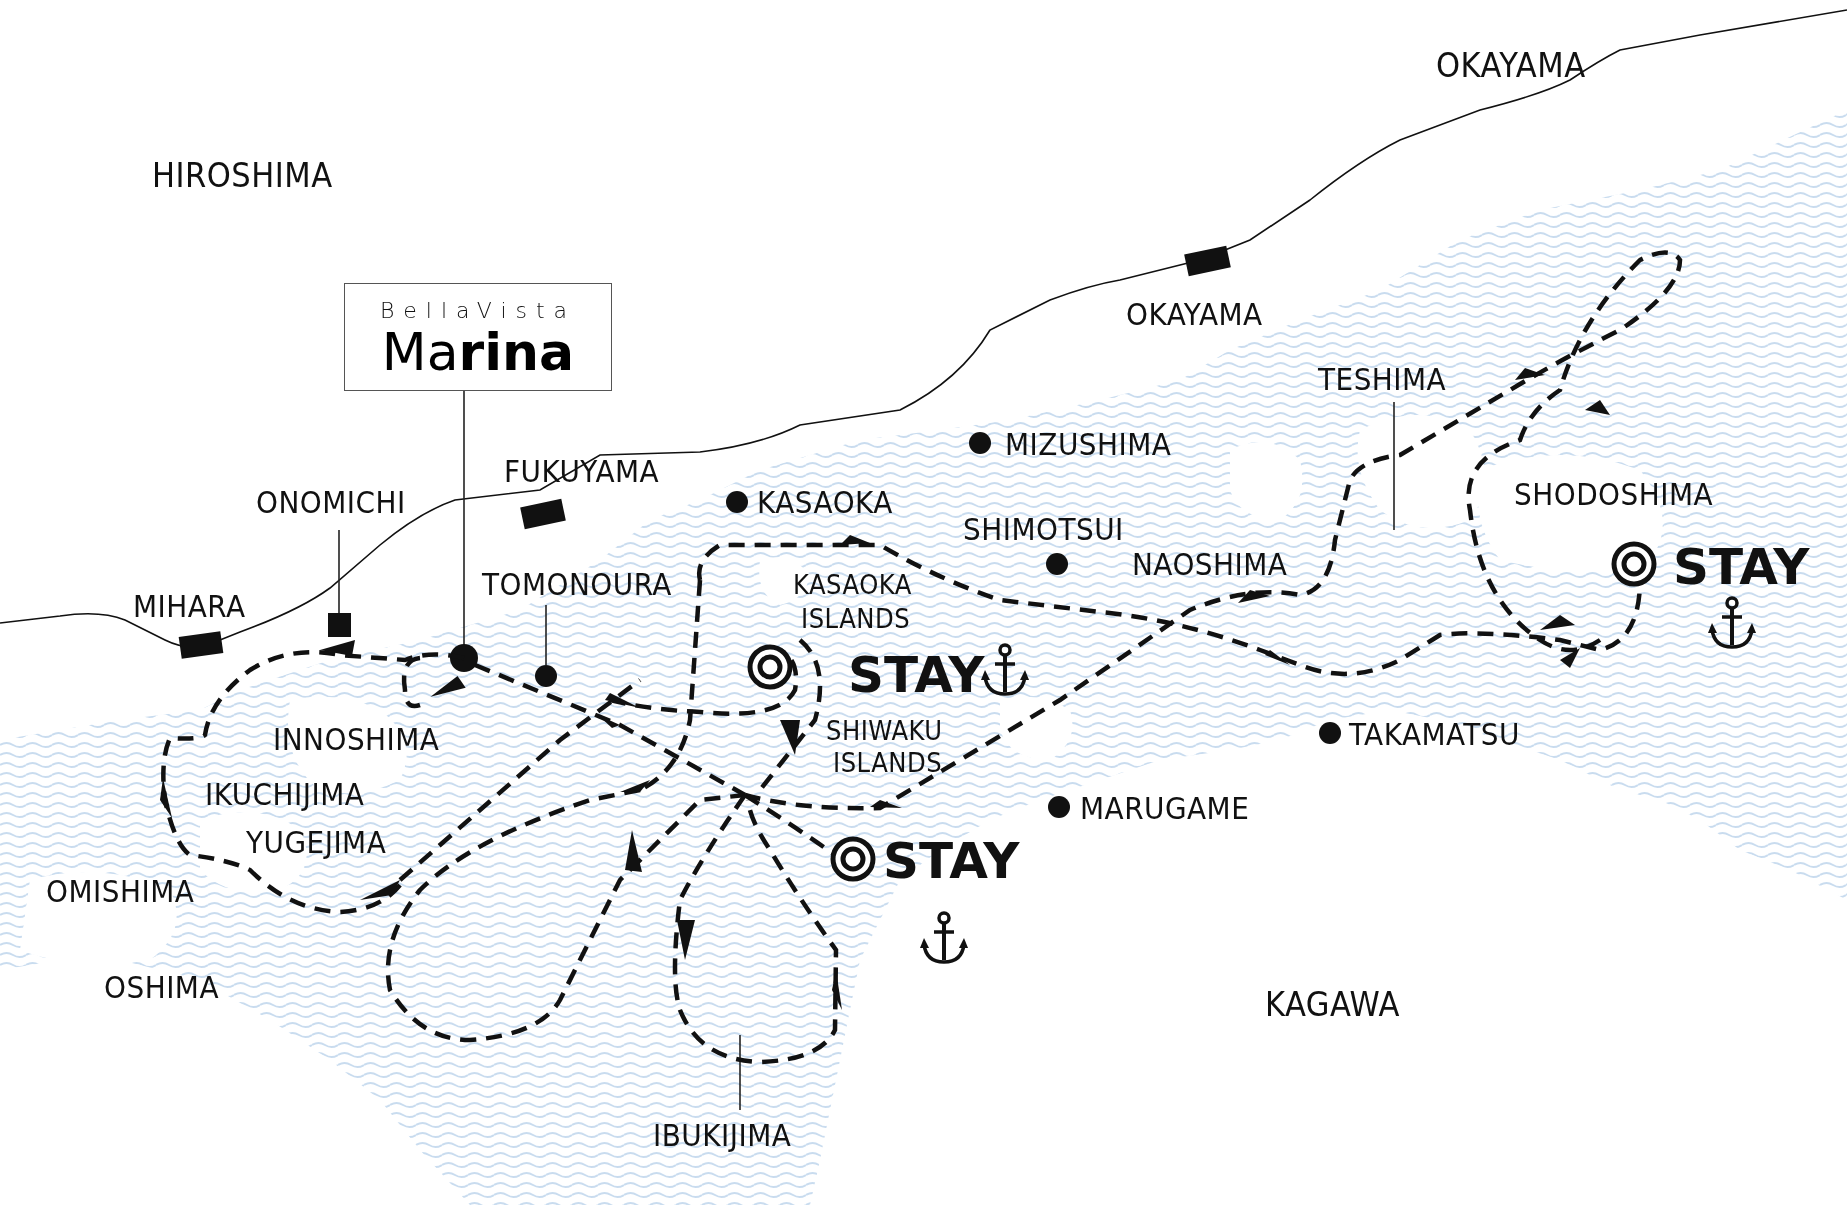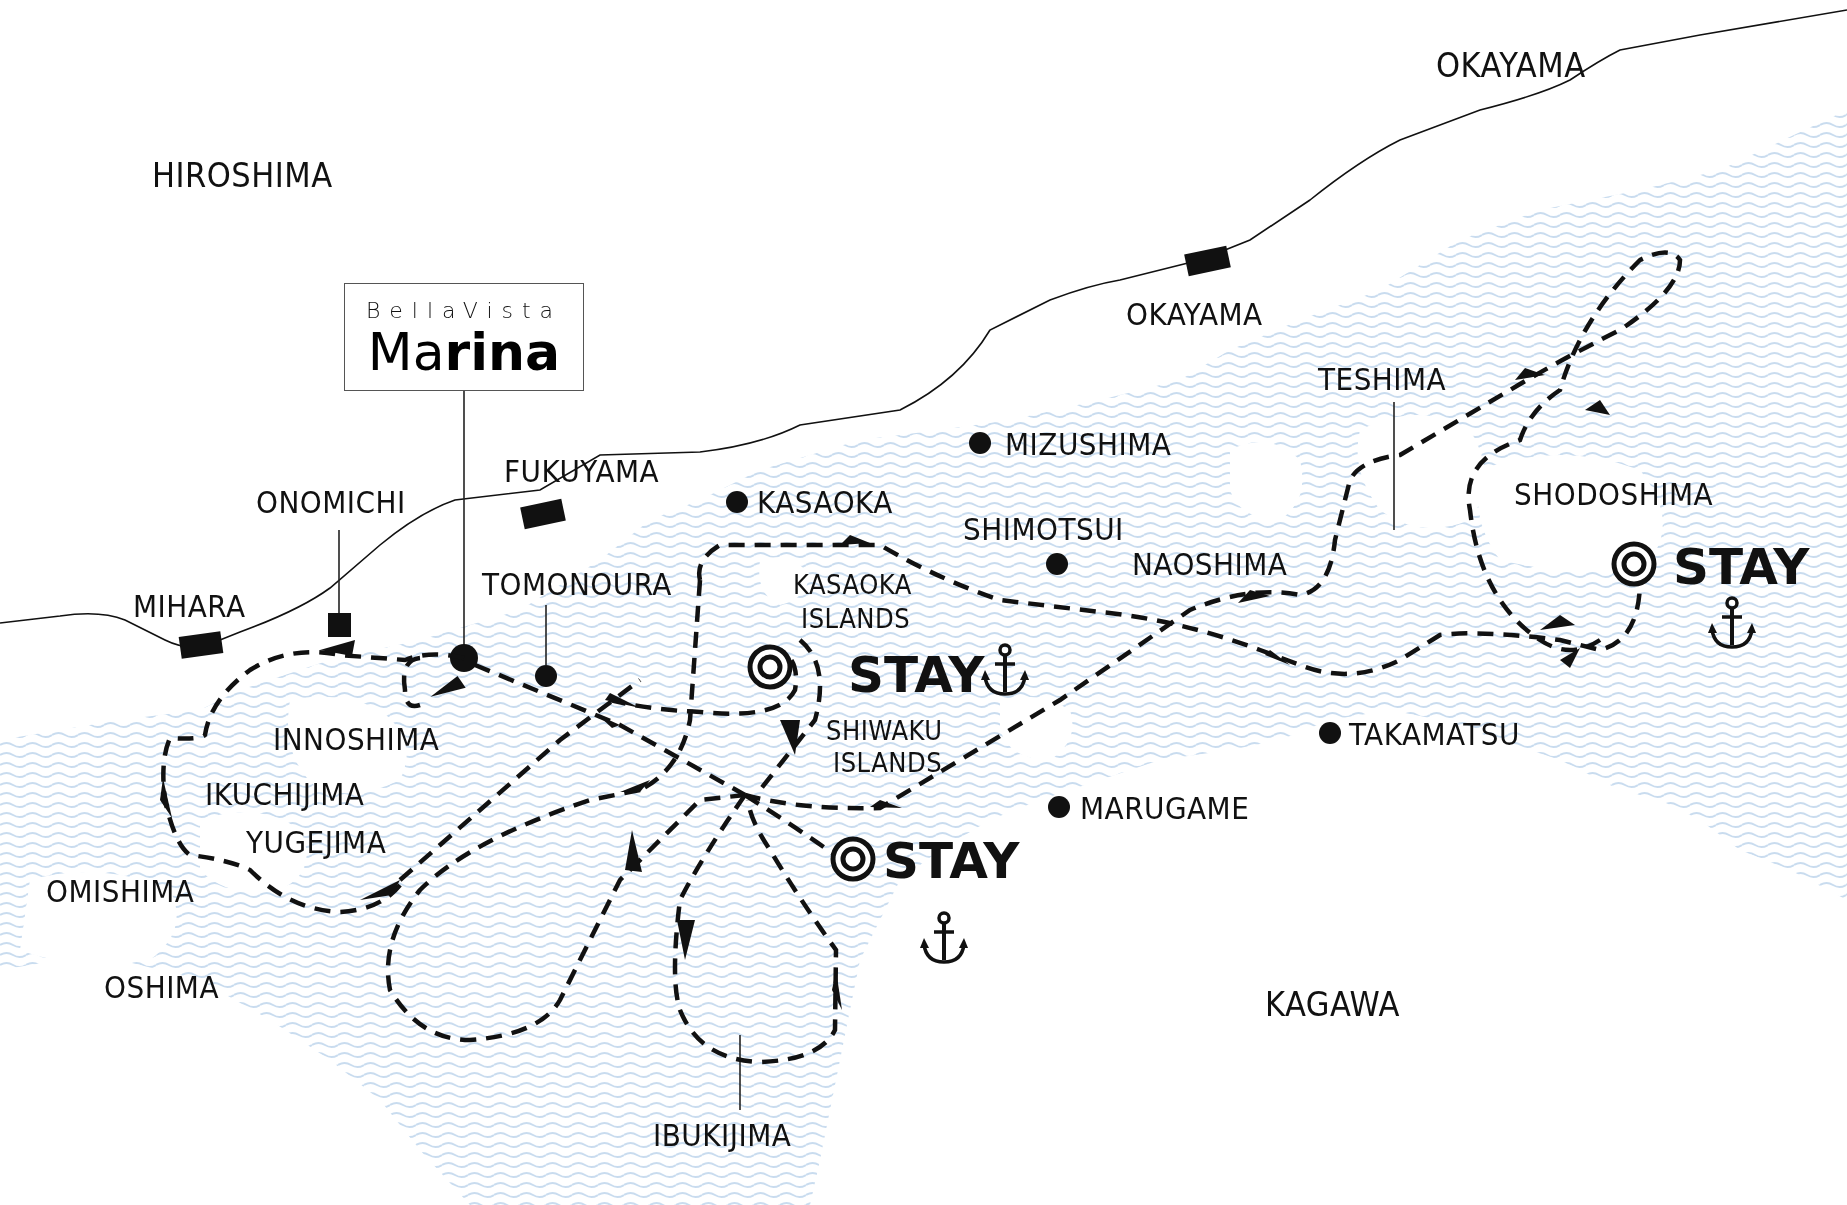--- a/index.html
+++ b/index.html
@@ -173,18 +173,18 @@
 
     <text class="lbl lbl-md" x="273" y="750">INNOSHIMA</text>
     <text class="lbl lbl-md" x="205" y="805">IKUCHIJIMA</text>
     <text class="lbl lbl-md" x="246" y="853">YUGEJIMA</text>
     <text class="lbl lbl-md" x="46" y="902">OMISHIMA</text>
     <text class="lbl lbl-md" x="104" y="998">OSHIMA</text>
     <text class="lbl lbl-md" x="653" y="1146">IBUKIJIMA</text>
   </g>
 </svg>
 
-<div class="logo-box" style="left:344px; top:283px; width:240px; height:108px;">
+<div class="logo-box" style="left:344px; top:283px; width:268px; height:108px;">
   <div class="logo-top" style="top:14px; font-size:22px;">BellaVista</div>
   <div class="logo-main" style="top:38px; font-size:52px; line-height:60px;">
     <span class="thin">Ma</span><span class="bold">rina</span>
   </div>
 </div>
 
 </body></html>

